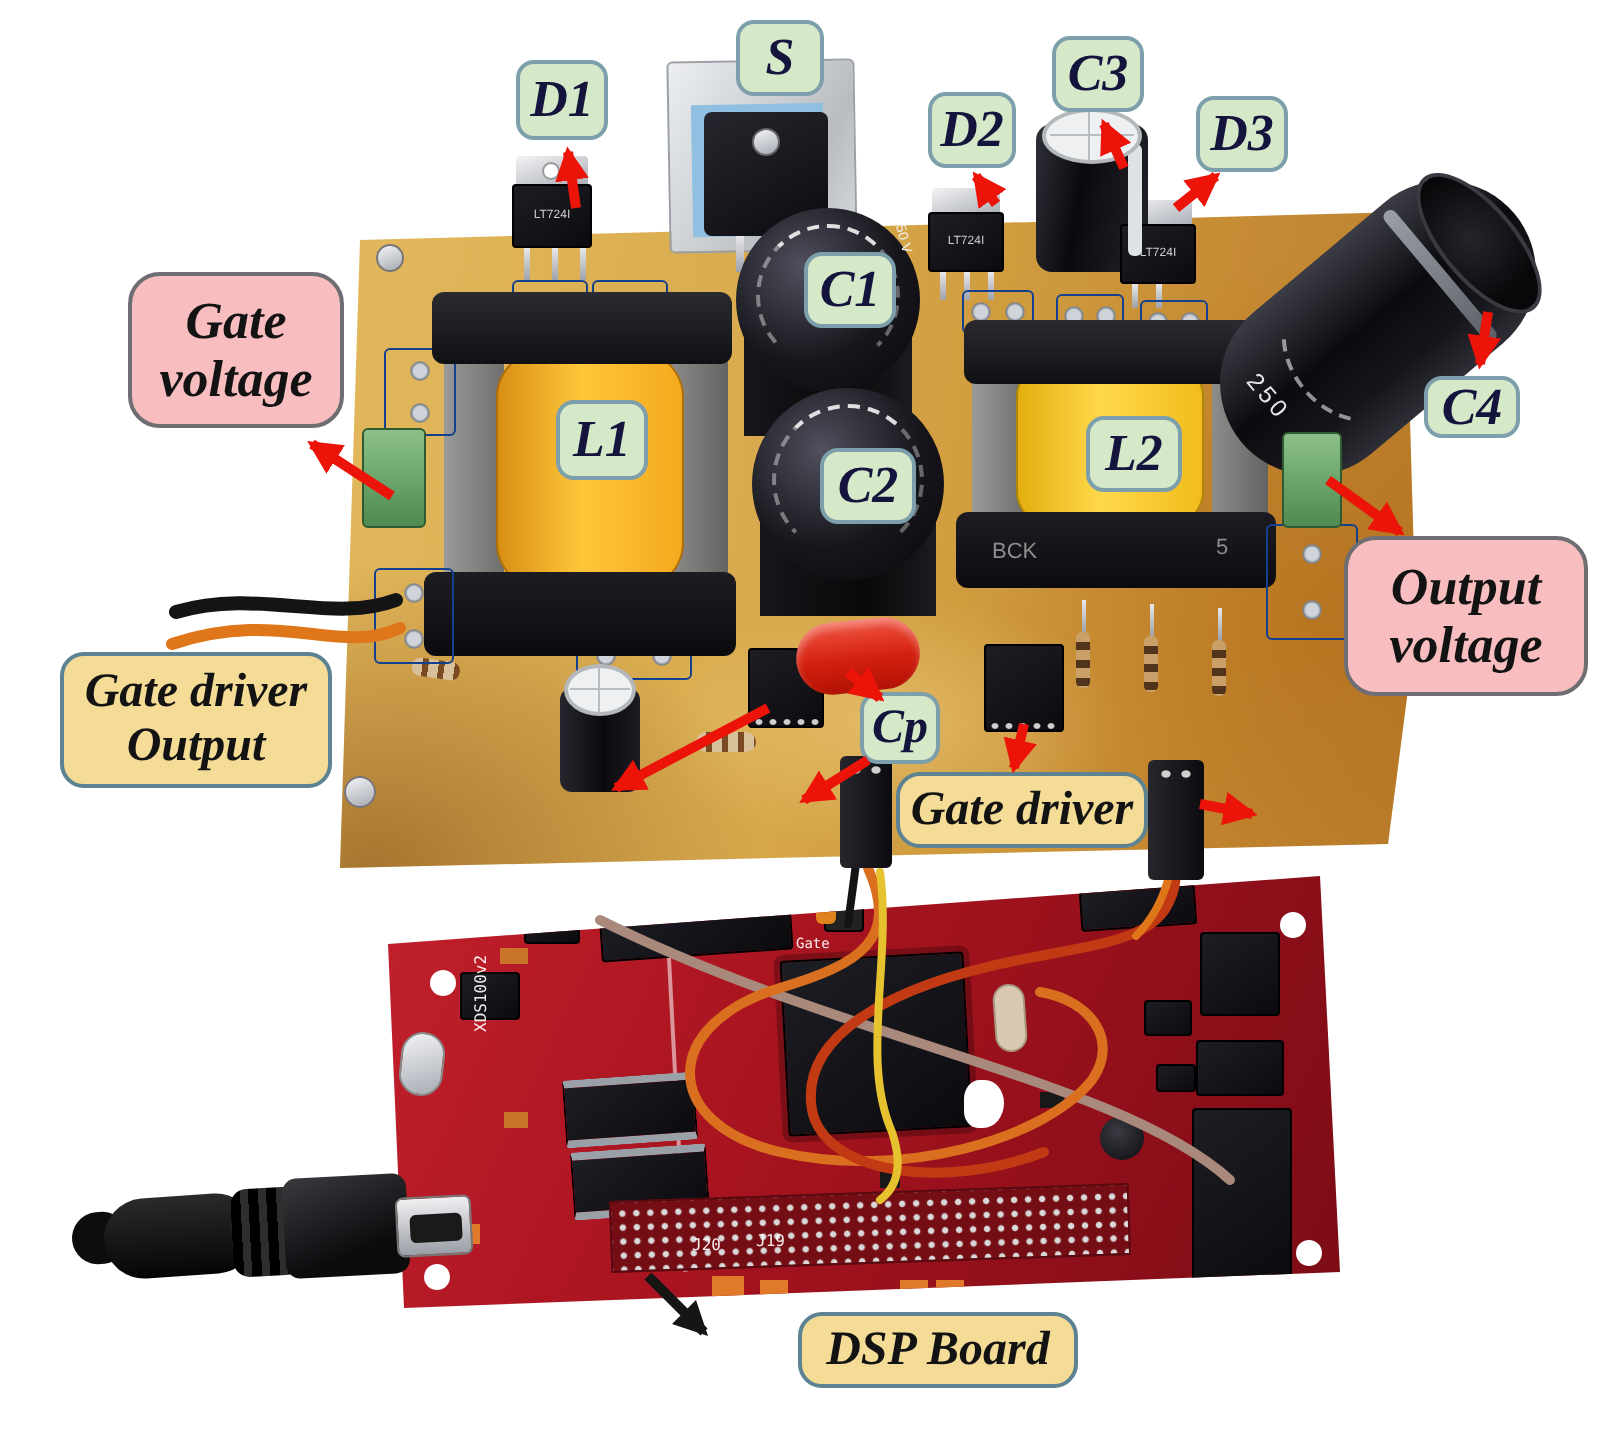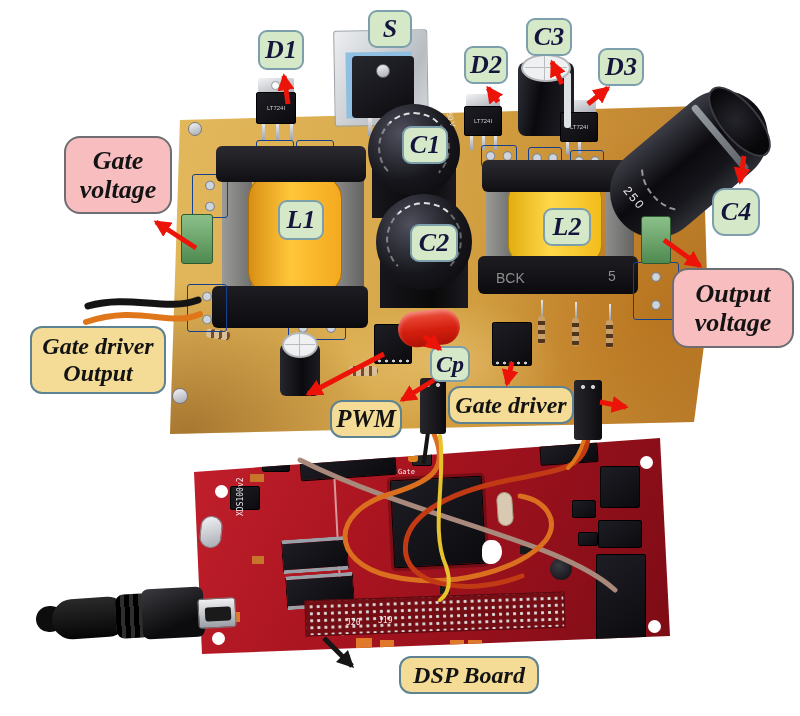--- a/index.html
+++ b/index.html
@@ -88,21 +88,21 @@
   <div class="st" style="left:222px;top:180px;width:30px;height:110px;z-index:2;background:linear-gradient(90deg,#9a9a98,#6f6f6d);"></div>
   <div class="st" style="left:334px;top:178px;width:30px;height:110px;z-index:2;background:linear-gradient(90deg,#8d8d8b,#636361);"></div>
   <div class="st" style="left:248px;top:168px;width:94px;height:134px;z-index:3;border-radius:44px/30px;background:linear-gradient(90deg,#d88f14,#ffc63a 45%,#f4a91e);border:1px solid #b06e08;"></div>
   <div class="st" style="left:216px;top:146px;width:150px;height:36px;z-index:4;background:linear-gradient(180deg,#2a2a30,#101014);border-radius:6px;"></div>
   <div class="st" style="left:212px;top:286px;width:156px;height:42px;z-index:4;background:linear-gradient(180deg,#1c1c22,#0b0b0f);border-radius:6px;"></div>
 
   <div class="st" style="left:486px;top:188px;width:26px;height:84px;z-index:2;background:linear-gradient(90deg,#9a9a98,#6f6f6d);"></div>
   <div class="st" style="left:606px;top:186px;width:28px;height:84px;z-index:2;background:linear-gradient(90deg,#8d8d8b,#636361);"></div>
   <div class="st" style="left:508px;top:172px;width:94px;height:100px;z-index:3;border-radius:44px/26px;background:linear-gradient(90deg,#e3ae10,#ffd84a 45%,#f2bc1c);border:1px solid #b08608;"></div>
   <div class="st" style="left:482px;top:160px;width:152px;height:32px;z-index:4;background:linear-gradient(180deg,#2a2a30,#101014);border-radius:6px;"></div>
-  <div class="st" style="left:478px;top:256px;width:160px;height:38px;z-index:4;background:linear-gradient(180deg,#1c1c22,#0b0b0f);border-radius:6px;color:#8e8e8e;font-size:14px;">
+  <div class="st" style="left:478px;top:256px;width:160px;height:38px;z-index:4;background:linear-gradient(180deg,#1c1c22,#0b0b0f);border-radius:6px;color:#8e8e8e;font-size:11px;">
     <span class="st" style="left:18px;top:14px;">BCK</span>
     <span class="st" style="left:130px;top:12px;">5</span>
   </div>
 
   <div class="st" style="left:372px;top:148px;width:84px;height:70px;z-index:4;background:linear-gradient(90deg,#16161c,#090909 60%,#1a1a20);"></div>
   <div class="st cap" style="left:368px;top:104px;width:92px;height:92px;z-index:5;"></div>
   <div class="st" style="left:378px;top:112px;width:72px;height:72px;z-index:6;border-radius:50%;border-top:2px dashed rgba(255,255,255,.85);border-left:2px dashed rgba(255,255,255,.4);border-right:2px dashed rgba(255,255,255,.35);border-bottom:2px solid transparent;"></div>
   <span class="st" style="left:444px;top:116px;z-index:6;color:#eee;font-size:7px;transform:rotate(75deg);">50 V</span>
   <div class="st" style="left:380px;top:242px;width:88px;height:66px;z-index:4;background:linear-gradient(90deg,#16161c,#090909 60%,#1a1a20);"></div>
   <div class="st cap" style="left:376px;top:194px;width:96px;height:96px;z-index:5;"></div>
@@ -239,42 +239,39 @@
     </div>
   <div class="lbl lg" style="left:278px;top:200px;width:46px;height:40px;">
       <span>L1</span>
     </div>
   <div class="lbl lg" style="left:410px;top:224px;width:48px;height:38px;">
       <span>C2</span>
     </div>
   <div class="lbl lg" style="left:543px;top:208px;width:48px;height:38px;">
       <span>L2</span>
     </div>
-  <div class="lbl lg" style="left:712px;top:188px;width:48px;height:48px;border-radius:13px;">
+  <div class="lbl lg" style="left:712px;top:188px;width:48px;height:31px;">
       <span>C4</span>
     </div>
   <div class="lbl lg" style="left:430px;top:346px;width:40px;height:36px;font-size:24px;">
       <span>Cp</span>
     </div>
 
   <div class="lbl lp" style="left:64px;top:136px;width:108px;height:78px;">
     <span>Gate</span>
     <span>voltage</span>
   </div>
   <div class="lbl lp" style="left:672px;top:268px;width:122px;height:80px;">
     <span>Output</span>
     <span>voltage</span>
   </div>
   <div class="lbl ly" style="left:30px;top:326px;width:136px;height:68px;">
     <span>Gate driver</span>
     <span>Output</span>
   </div>
-  <div class="lbl ly" style="left:330px;top:400px;width:72px;height:38px;font-size:25px;">
-      <span>PWM</span>
-    </div>
   <div class="lbl ly" style="left:448px;top:386px;width:126px;height:38px;">
       <span>Gate driver</span>
     </div>
   <div class="lbl ly" style="left:355px;top:656px;width:140px;height:38px;margin-left:44px;">
       <span>DSP Board</span>
     </div>
 
   <svg width="800" height="716" style="z-index:50;">
     <defs>
       <marker id="ah" viewBox="0 0 6 6" refX="5" refY="3" markerWidth="3.4" markerHeight="3.4" orient="auto">

